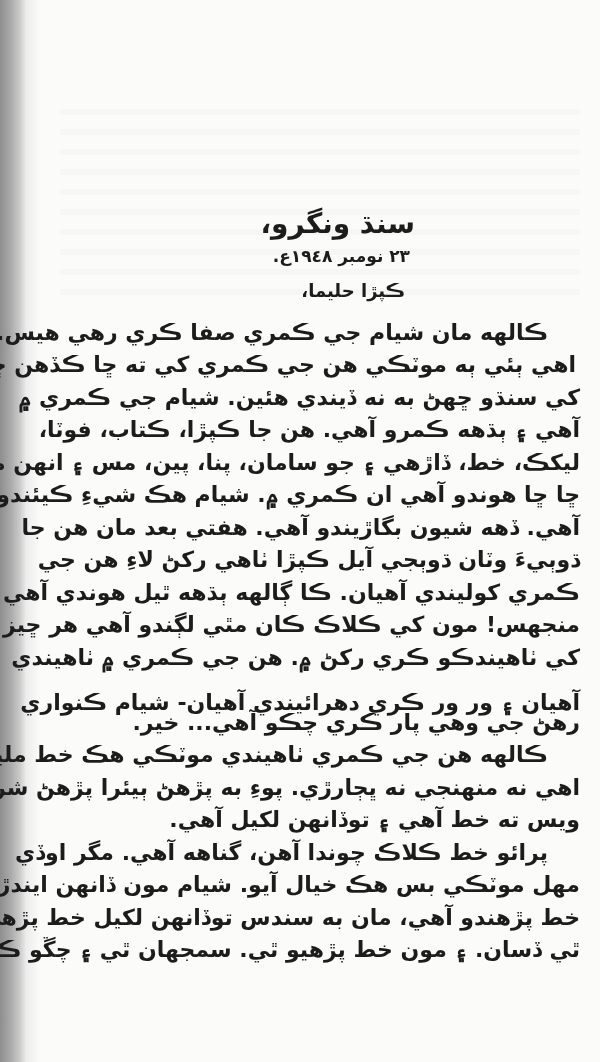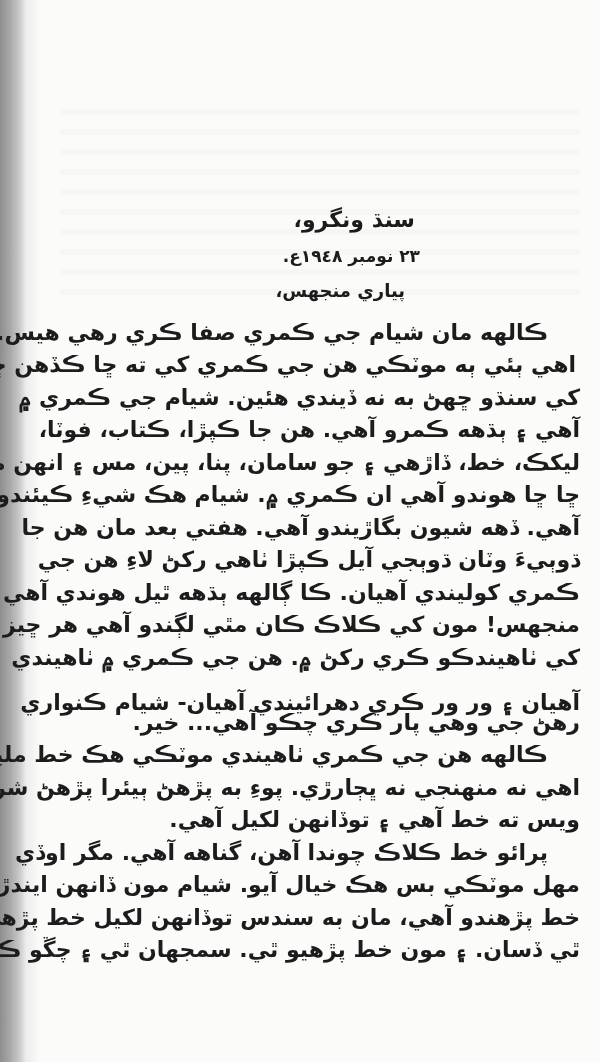--- a/index.html
+++ b/index.html
@@ -29,42 +29,42 @@
     }
     .line {
       position: absolute; right: 0; left: 0;
       direction: rtl; text-align: justify; text-align-last: justify;
       font-size: 22px; line-height: 30px; white-space: nowrap;
       font-weight: bold; letter-spacing: 0.3px;
     }
     .line.ragged { text-align-last: right; }
     .heading {
       position: absolute; right: 165px; top: 207px;
-      font-size: 22px; font-weight: bold; direction: rtl; white-space: nowrap;
+      font-size: 28px; font-weight: bold; direction: rtl; white-space: nowrap;
     }
     .date {
-      position: absolute; right: 160px; top: 246px;
+      position: absolute; right: 170px; top: 246px;
       font-size: 17px; font-weight: bold; direction: rtl; white-space: nowrap;
     }
     .salutation {
       position: absolute; right: 175px; top: 280px;
       font-size: 18px; font-weight: bold; direction: rtl; white-space: nowrap;
     }
   </style>
 </head>
 <body>
 
 <div class="gutter"></div>
 <div class="gutter-shadow"></div>
 <div class="bleed"></div>
 
 <div class="page">
   <div class="heading">سنڌ ونگرو،</div>
   <div class="date">٢٣ نومبر ١٩٤٨ع.</div>
-  <div class="salutation">پياري منجهس،</div>
+  <div class="salutation">ڪپڙا حليما،</div>
   <div id="body-lines">
       <div class="line" style="top: 318px; right: 32px;">ڪالهه مان شيام جي ڪمري صفا ڪري رهي هيس.</div>
       <div class="line" style="top: 350px; right: 4px;">اهي ٻئي ٻه موٽڪي هن جي ڪمري کي ته ڇا ڪڏهن ڇيز</div>
       <div class="line" style="top: 383px; right: 0px;">کي سنڌو ڇهڻ به نه ڏيندي هئين. شيام جي ڪمري ۾</div>
       <div class="line" style="top: 415px; right: 0px;">آهي ۽ ٻڌهه ڪمرو آهي. هن جا ڪپڙا، ڪتاب، فوٽا،</div>
       <div class="line" style="top: 448px; right: 0px;">ليکڪ، خط، ڏاڙهي ۽ جو سامان، پنا، پين، مس ۽ انهن معلوم</div>
       <div class="line" style="top: 480px; right: 0px;">ڇا ڇا هوندو آهي ان ڪمري ۾. شيام هڪ شيءِ ڪيئندو</div>
       <div class="line" style="top: 513px; right: 0px;">آهي. ڏهه شيون بگاڙيندو آهي. هفتي بعد مان هن جا</div>
       <div class="line" style="top: 545px; right: 0px;">ڌوٻيءَ وٽان ڌوٻجي آيل ڪپڙا ٺاهي رکڻ لاءِ هن جي</div>
       <div class="line" style="top: 578px; right: 0px;">ڪمري کوليندي آهيان. ڪا ڳالهه ٻڌهه ٿيل هوندي آهي</div>

